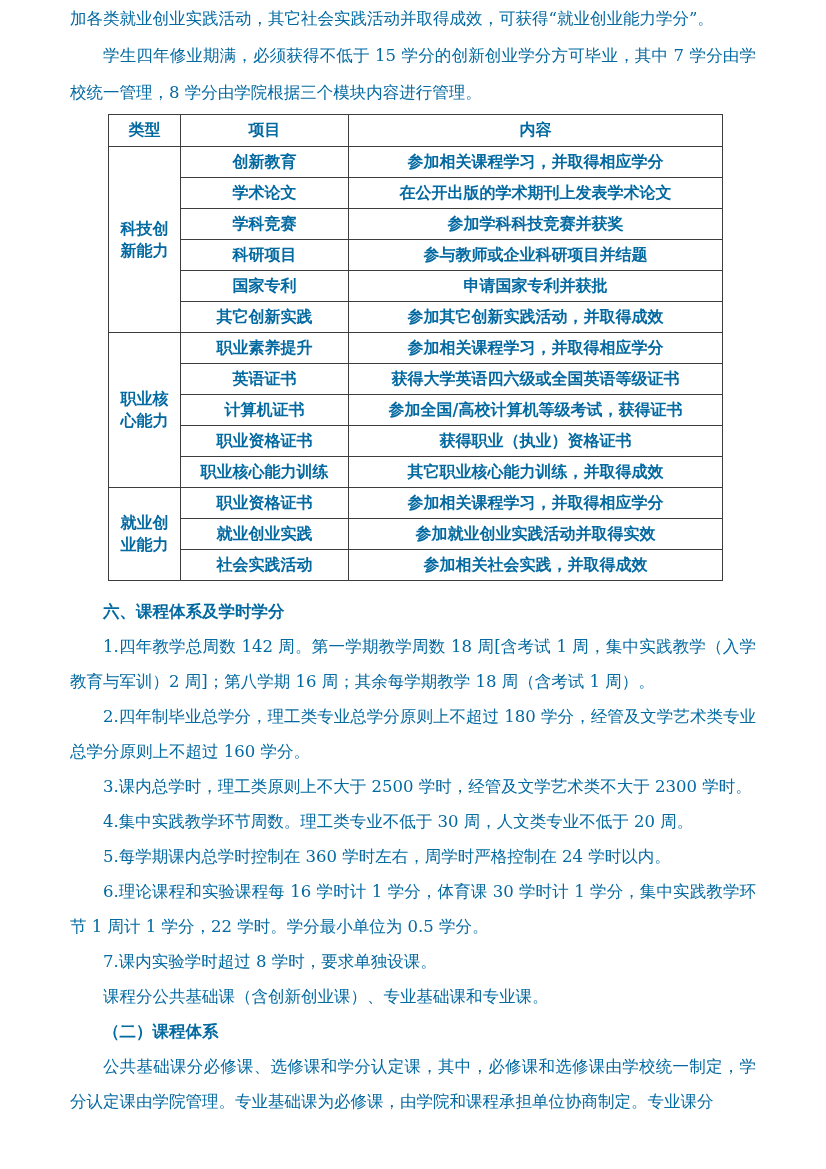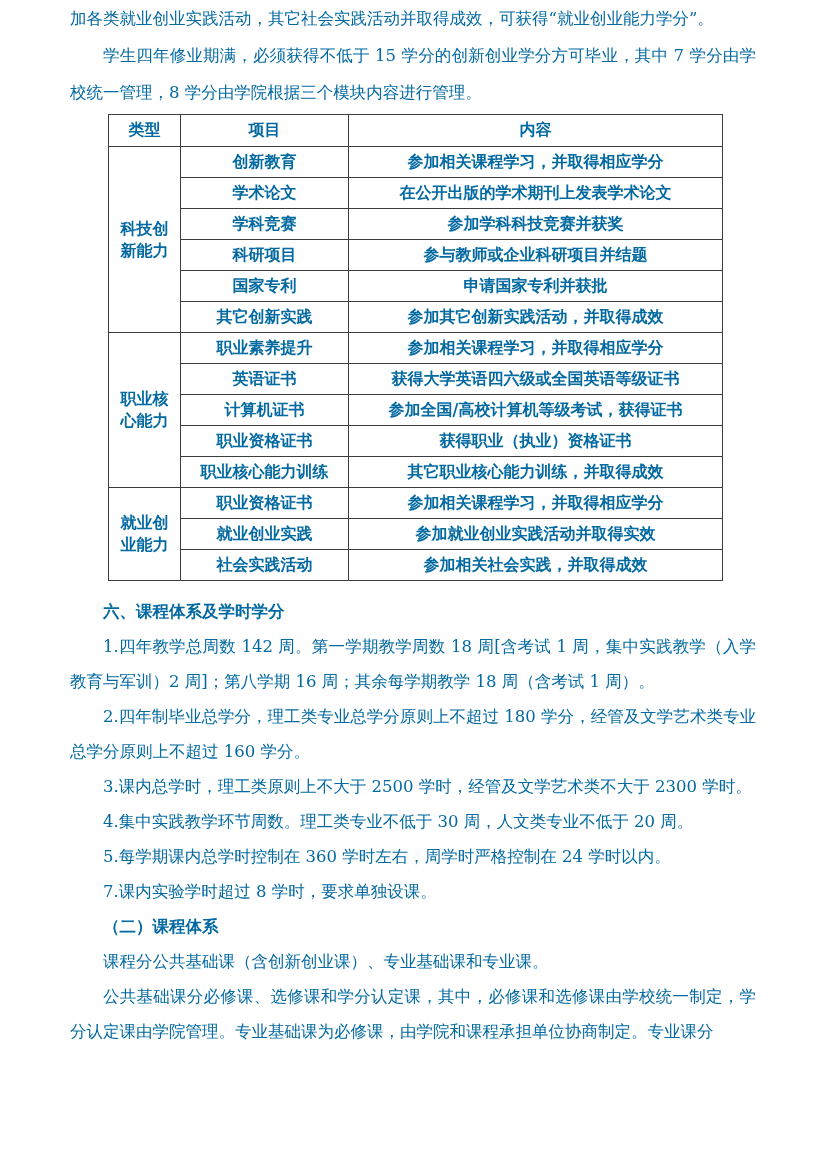--- a/index.html
+++ b/index.html
@@ -160,19 +160,20 @@
     </tbody>
   </table>
 
   <p class="sect heading indent mt">六、课程体系及学时学分</p>
 
   <p class="sect indent">1.四年教学总周数 142 周。第一学期教学周数 18 周[含考试 1 周，集中实践教学（入学教育与军训）2 周]；第八学期 16 周；其余每学期教学 18 周（含考试 1 周）。</p>
   <p class="sect indent">2.四年制毕业总学分，理工类专业总学分原则上不超过 180 学分，经管及文学艺术类专业总学分原则上不超过 160 学分。</p>
   <p class="sect indent">3.课内总学时，理工类原则上不大于 2500 学时，经管及文学艺术类不大于 2300 学时。</p>
   <p class="sect indent">4.集中实践教学环节周数。理工类专业不低于 30 周，人文类专业不低于 20 周。</p>
   <p class="sect indent">5.每学期课内总学时控制在 360 学时左右，周学时严格控制在 24 学时以内。</p>
+  <p class="sect indent">6.理论课程和实验课程每 16 学时计 1 学分，体育课 30 学时计 1 学分，集中实践教学环节 1 周计 1 学分，22 学时。学分最小单位为 0.5 学分。</p>
   <p class="sect indent">7.课内实验学时超过 8 学时，要求单独设课。</p>
 
+  <p class="sect indent">课程分公共基础课（含创新创业课）、专业基础课和专业课。</p>
   <p class="sect heading indent">（二）课程体系</p>
-  <p class="sect indent">课程分公共基础课（含创新创业课）、专业基础课和专业课。</p>
   <p class="sect indent">公共基础课分必修课、选修课和学分认定课，其中，必修课和选修课由学校统一制定，学分认定课由学院管理。专业基础课为必修课，由学院和课程承担单位协商制定。专业课分</p>
 
 </div>
 
 </body></html>

